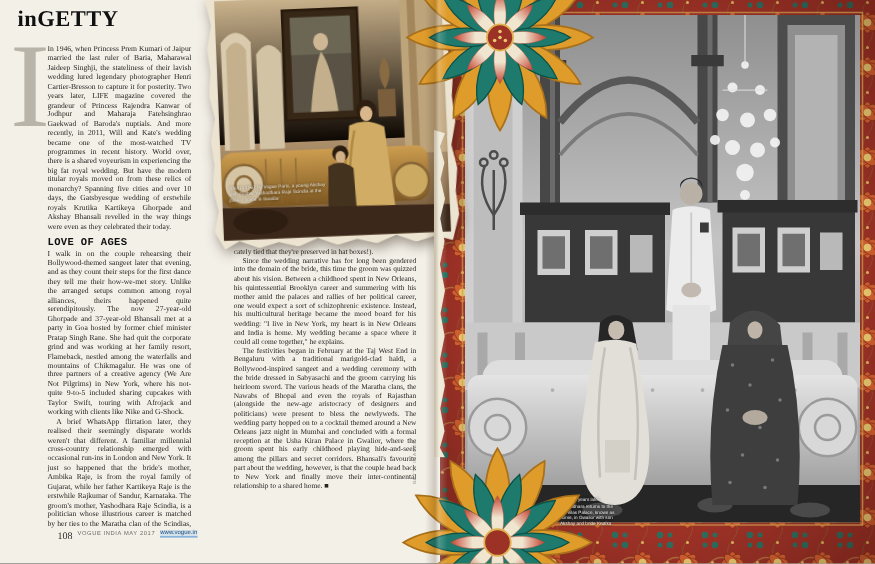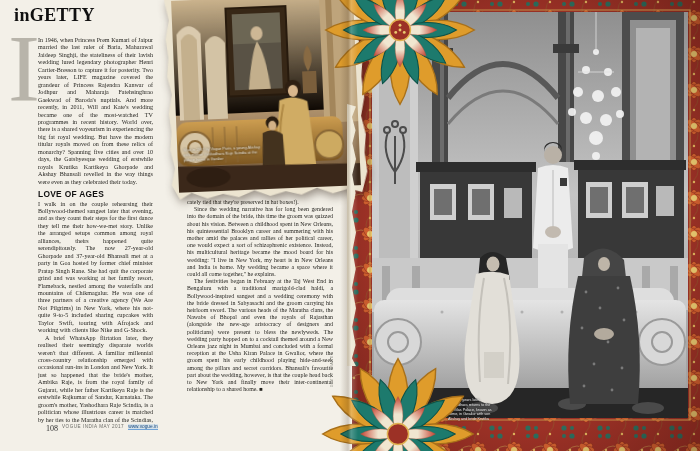--- a/index.html
+++ b/index.html
@@ -9,21 +9,21 @@
   }
   
   .masthead{position:absolute;left:14px;top:5px;font-size:18px;font-weight:bold;color:#101010;letter-spacing:.4px;}
   .masthead .in{font-weight:600;}
   .drop-cap{position:absolute;left:8px;top:28px;font-size:96px;line-height:82px;color:#b8b4aa;}
   .col{text-align:justify;}
   .col p{margin:0;}
   .col p.indent{text-indent:7px;}
   .col1{position:absolute;left:38px;top:37px;width:115px;height:386px;font-size:6.1px;line-height:7.45px;overflow:hidden;}
   .col2{position:absolute;left:187px;top:199px;width:146px;height:222px;font-size:5.9px;line-height:7.2px;overflow:hidden;}
-  .sec-heading{font-family:Liberation Sans, sans-serif;font-weight:bold;font-size:8.4px;letter-spacing:.3px;margin:5px 0 2px;color:#101010;}
+  .sec-heading{font-family:Liberation Mono, monospace;font-weight:bold;font-size:8.4px;letter-spacing:.3px;margin:5px 0 2px;color:#101010;}
   .page-footer{position:absolute;left:46px;top:424px;display:flex;align-items:flex-start;gap:4px;white-space:nowrap;}
   .page-num{font-size:8px;color:#2e2e2e;}
   .issue{font-size:4.6px;letter-spacing:.5px;color:#6b6b66;font-family:"Liberation Sans",sans-serif;}
   .website{font-size:4.8px;color:#1a4b80;font-family:"Liberation Sans",sans-serif;
     background:rgba(150,195,235,.3);border-bottom:1px solid #6fa3d8;}
   
   .gutter{position:absolute;left:340px;top:0;width:18px;height:451px;z-index:30;pointer-events:none;
     background:linear-gradient(90deg,rgba(60,40,20,0) 0%,rgba(60,40,20,.20) 45%,rgba(255,255,255,.22) 62%,rgba(60,40,20,0) 100%);}
   .page-edge{position:absolute;left:347px;top:104px;width:9px;height:262px;background:#ece5d1;z-index:21;
     clip-path:polygon(0 0,100% 1%,55% 5%,95% 10%,60% 15%,100% 21%,58% 27%,96% 34%,55% 41%,100% 49%,60% 56%,97% 63%,56% 70%,100% 78%,58% 85%,96% 92%,55% 97%,100% 100%,0 100%);}

